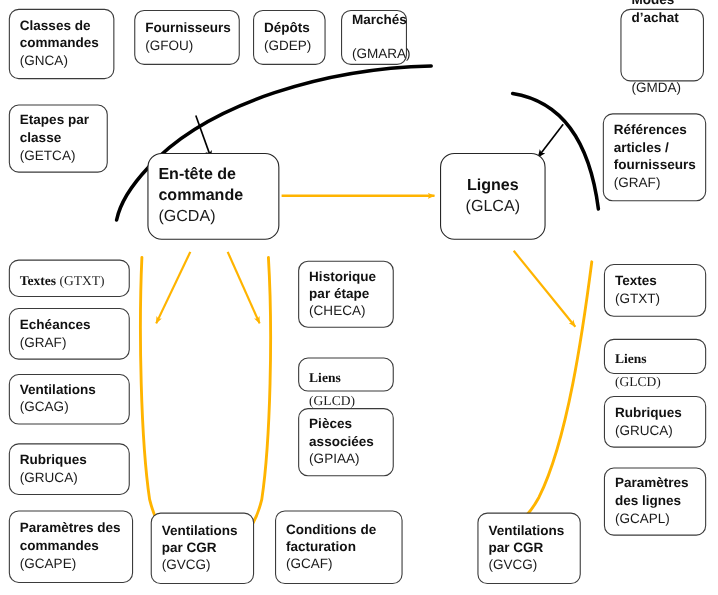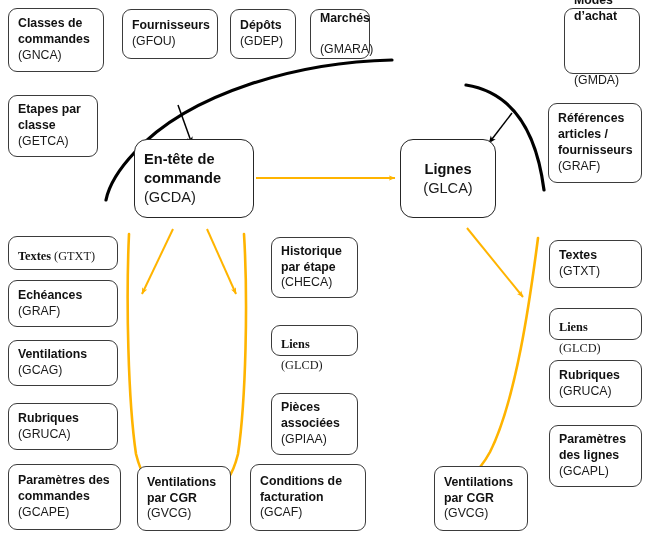--- a/index.html
+++ b/index.html
@@ -138,21 +138,21 @@
 
   <div class="node" style="left:271px;top:237px;width:87px;height:61px;">
     <span class="ttl">Historique par étape</span>
     <span class="code">(CHECA)</span>
   </div>
 
   <div class="node inline" style="left:271px;top:325px;width:87px;height:31px;padding-top:7px;">
     <span class="ttl">Liens </span><span class="code">(GLCD)</span>
   </div>
 
-  <div class="node" style="left:271px;top:371px;width:87px;height:62px;margin-top:22px;">
+  <div class="node" style="left:271px;top:371px;width:87px;height:62px;">
     <span class="ttl">Pièces associées</span>
     <span class="code">(GPIAA)</span>
   </div>
 
   <div class="node" style="left:250px;top:464px;width:116px;height:67px;">
     <span class="ttl">Conditions de facturation</span>
     <span class="code">(GCAF)</span>
   </div>
 
   <div class="node" style="left:549px;top:240px;width:93px;height:48px;">

